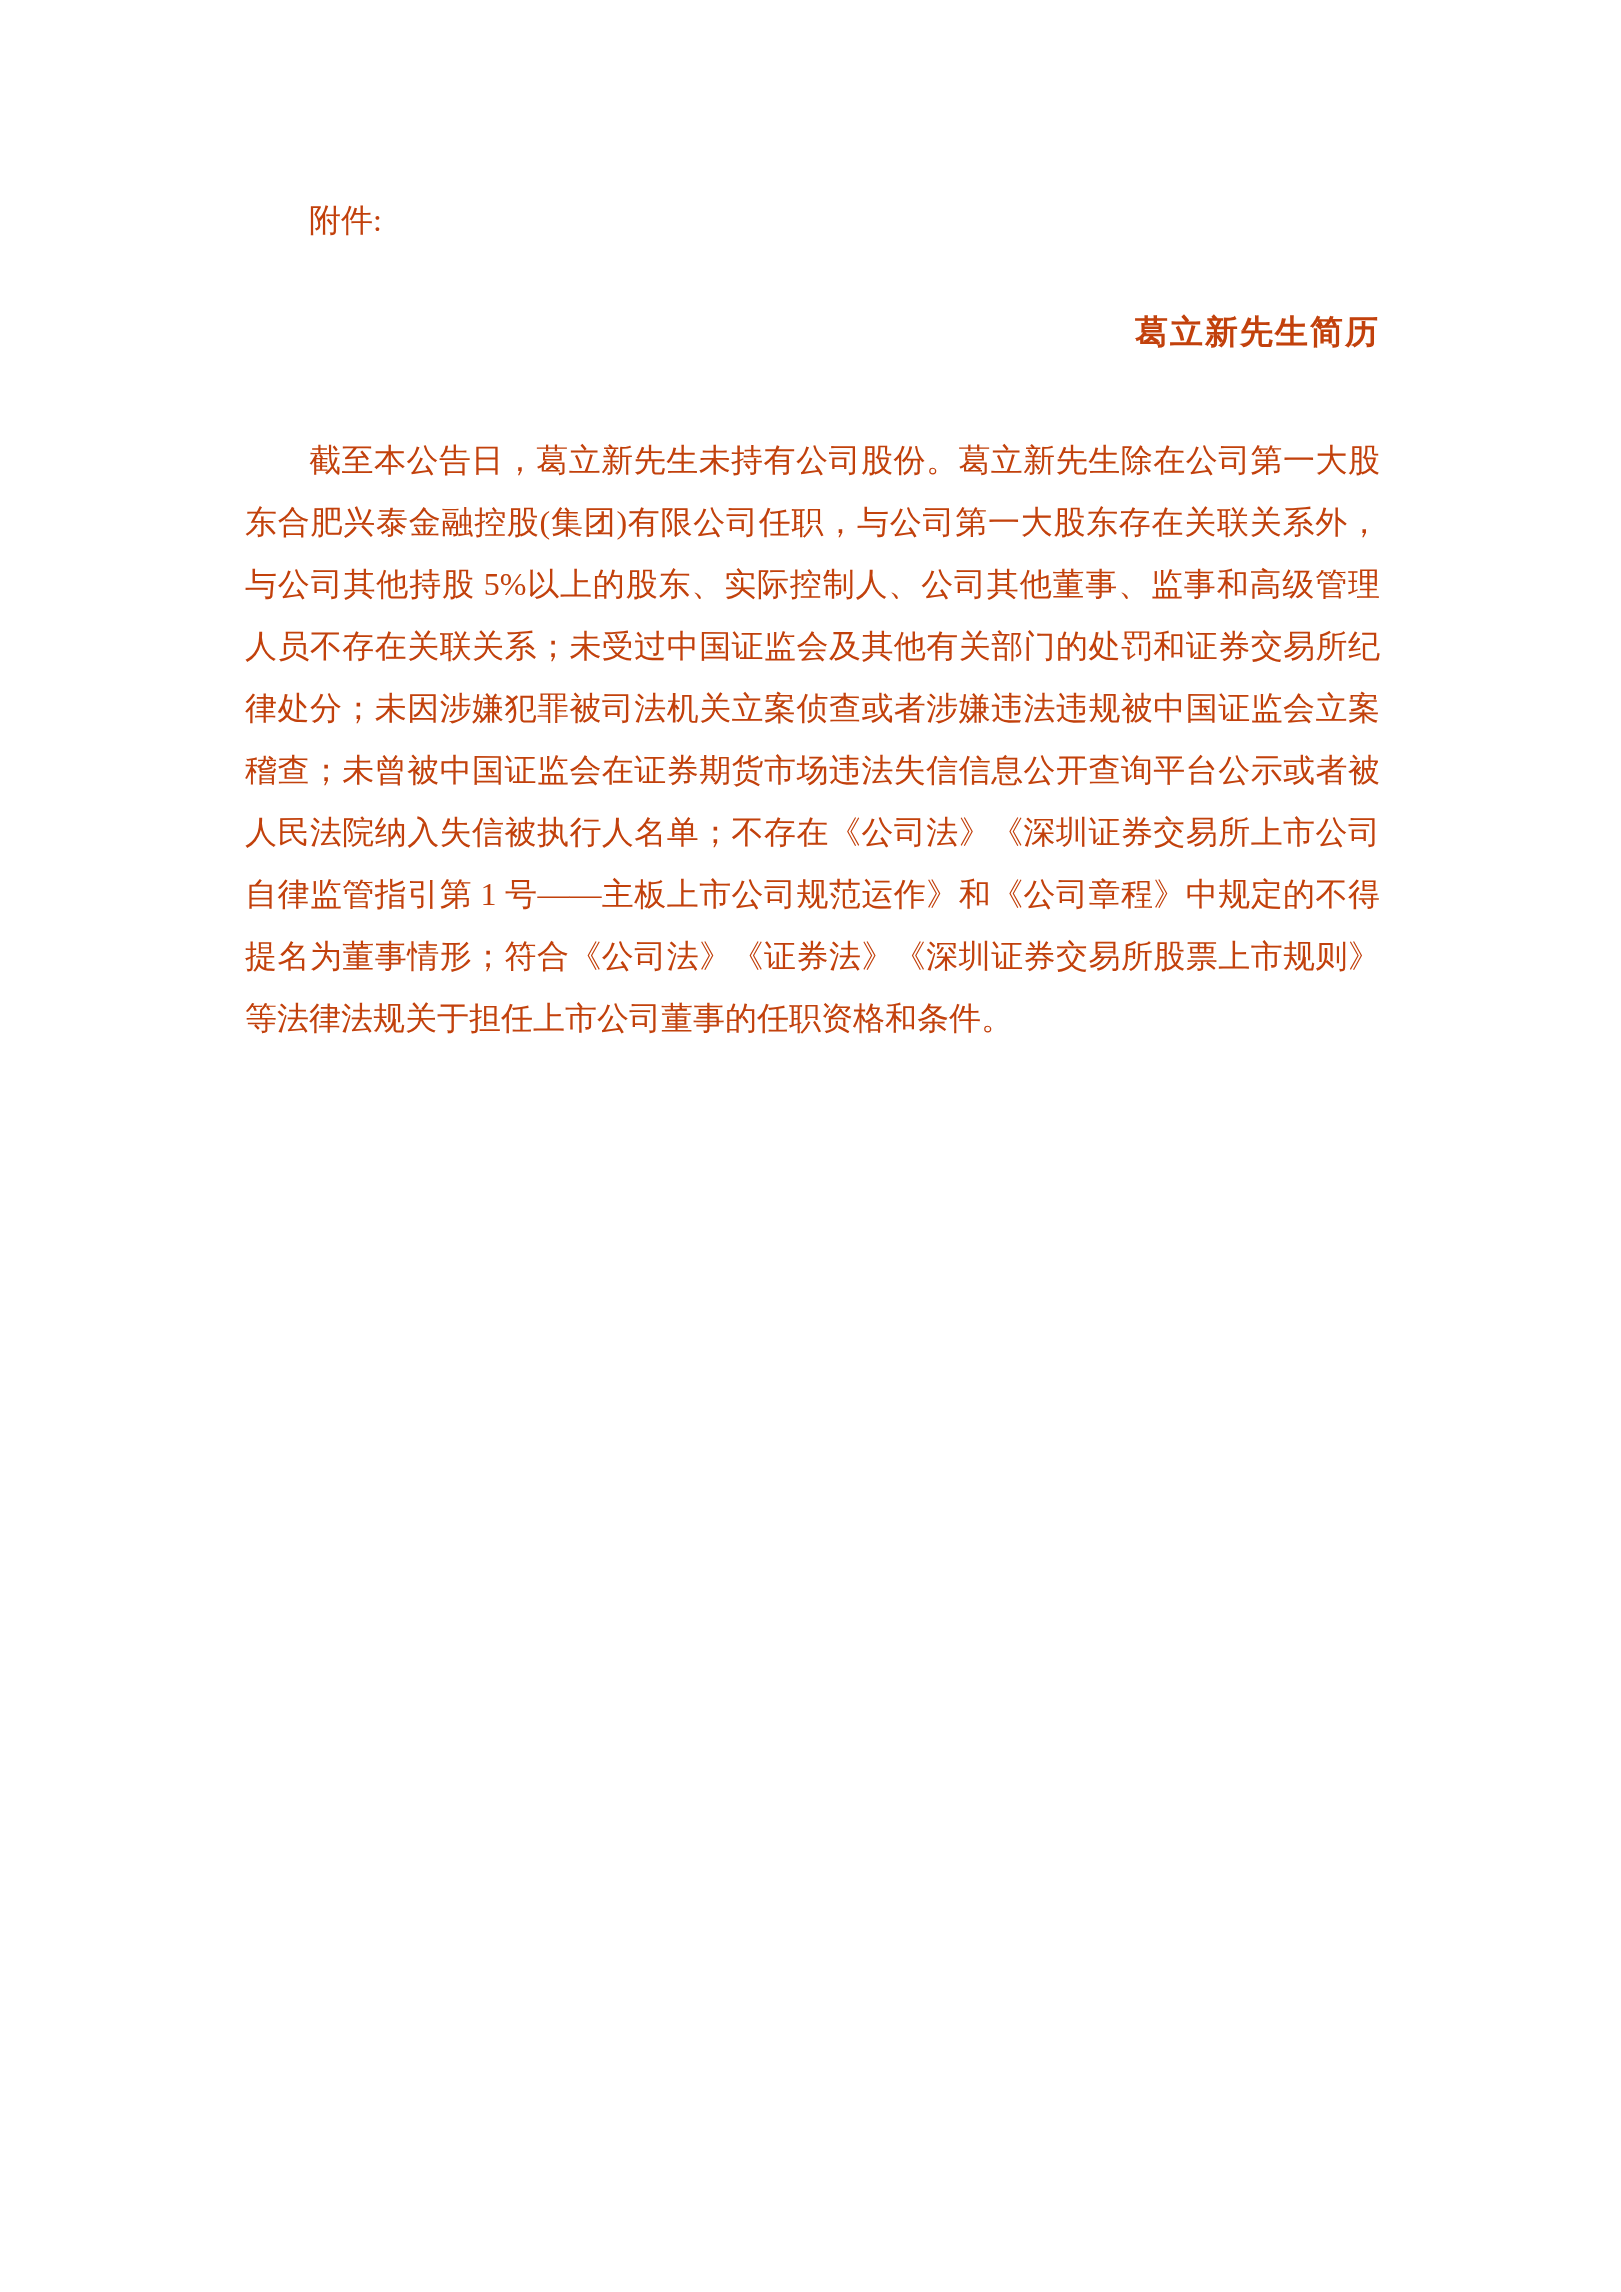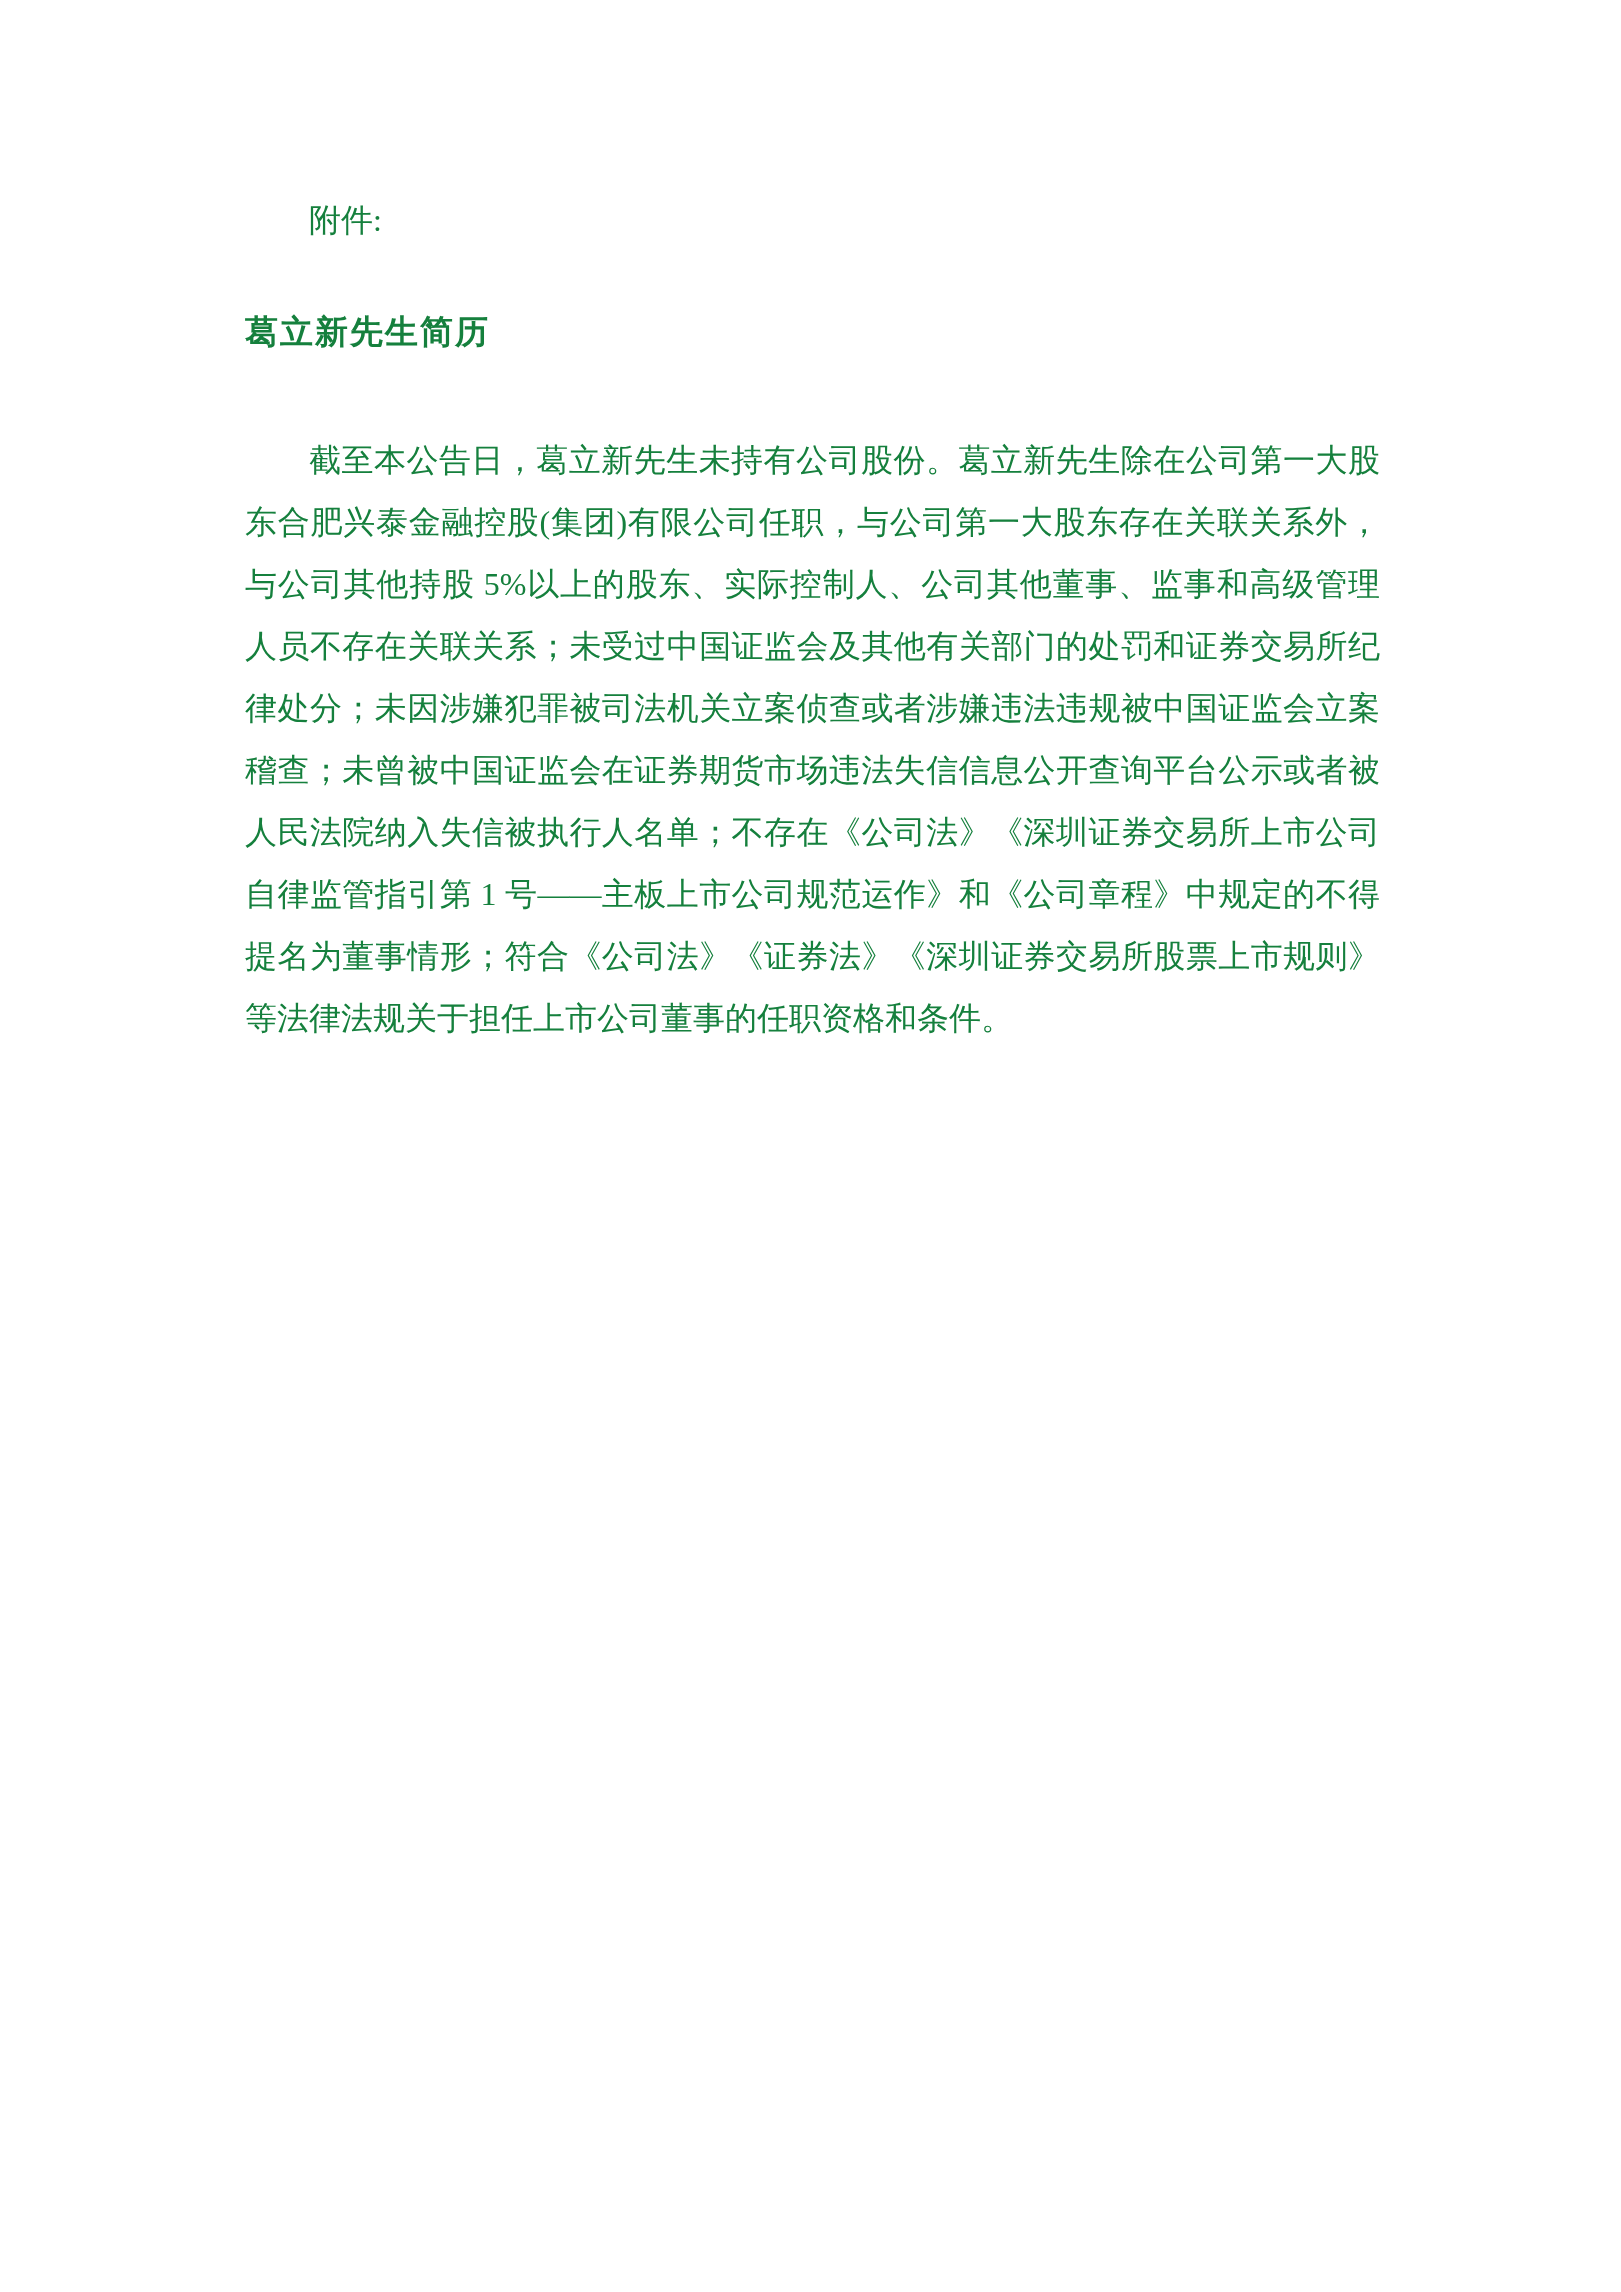--- a/index.html
+++ b/index.html
@@ -5,41 +5,41 @@
   html, body {
     margin: 0;
     padding: 0;
     background: #ffffff;
   }
   .page {
     position: relative;
     width: 1621px;
     height: 2293px;
     background: #ffffff;
-    color: #15803d;
+    color: #c2410c;
     font-family: "Liberation Serif", "DejaVu Serif", serif;
     overflow: hidden;
     box-sizing: border-box;
   }
   .content {
     box-sizing: border-box;
     padding: 189px 241px 0 245px;
   }
   .attachment-label {
     font-size: 32px;
     line-height: 62px;
     text-indent: 2em;
     white-space: pre;
   }
   .doc-title {
     margin-top: 50px;
     font-size: 33px;
     line-height: 62px;
     font-weight: bold;
-    text-align: left;
+    text-align: right;
     letter-spacing: 2px;
   }
   .body-text {
     margin-top: 66px;
   }
   .body-text p {
     margin: 0;
     font-size: 32px;
     line-height: 62px;
     text-align: justify;

